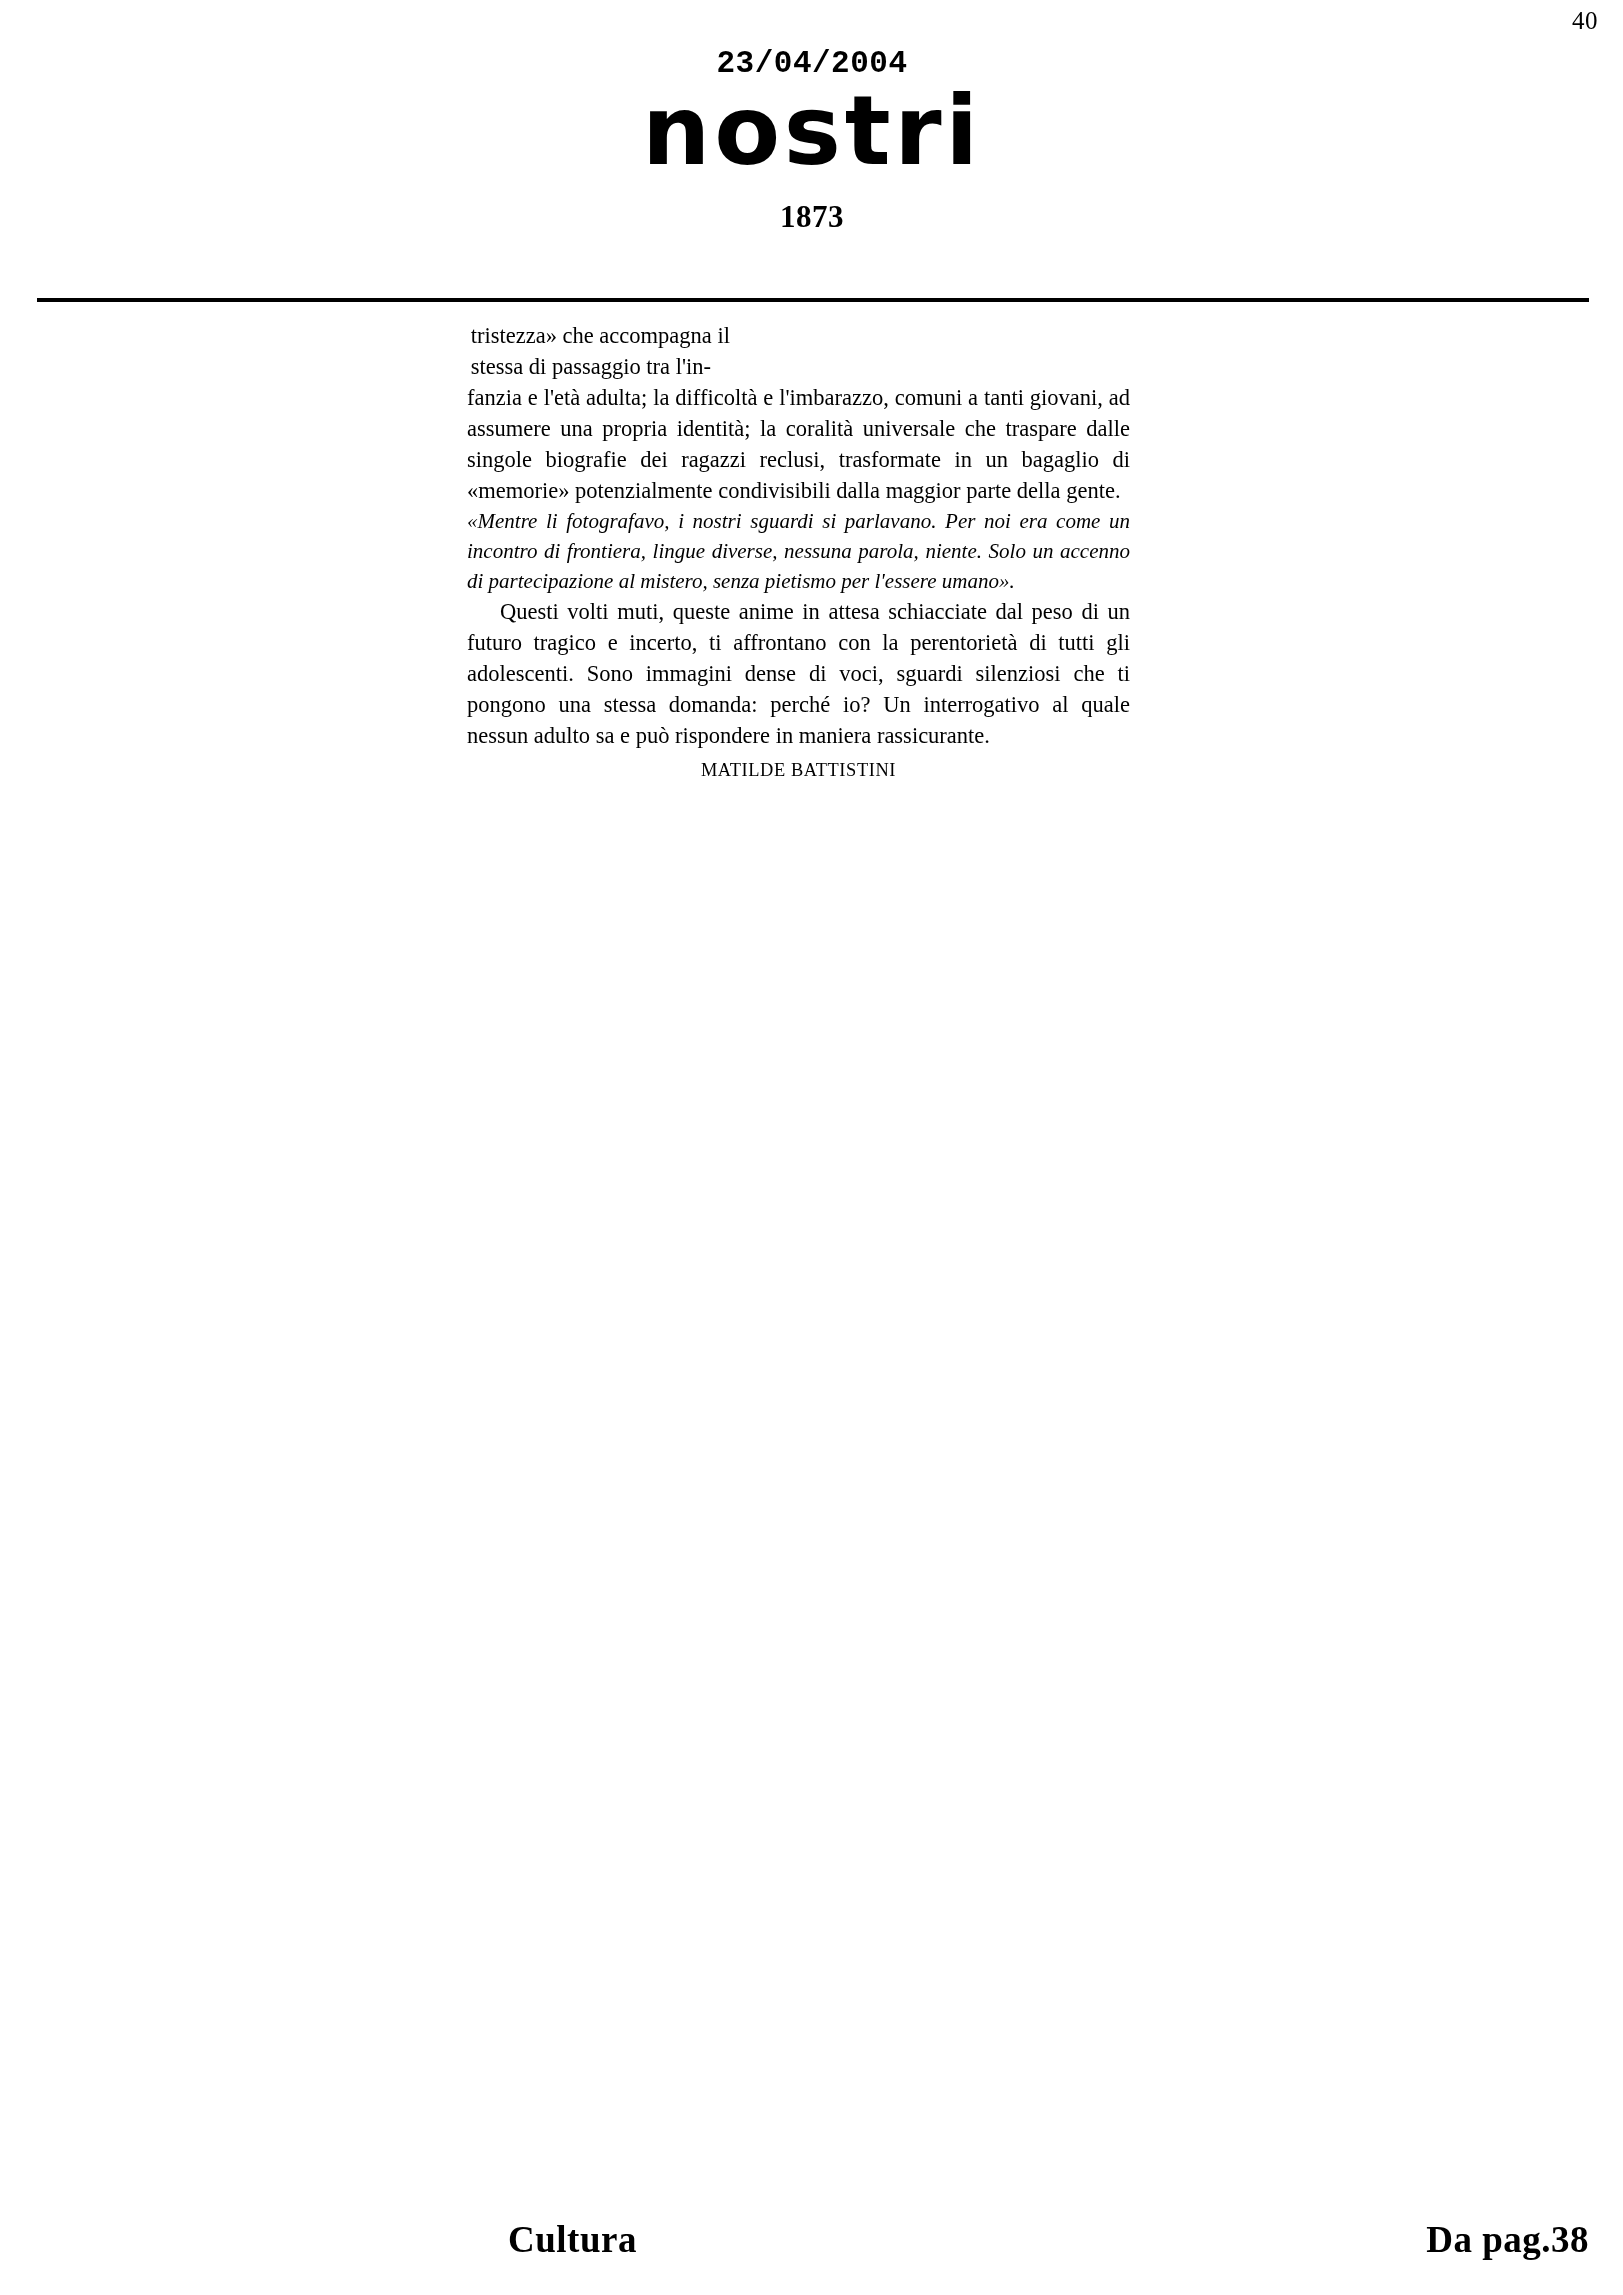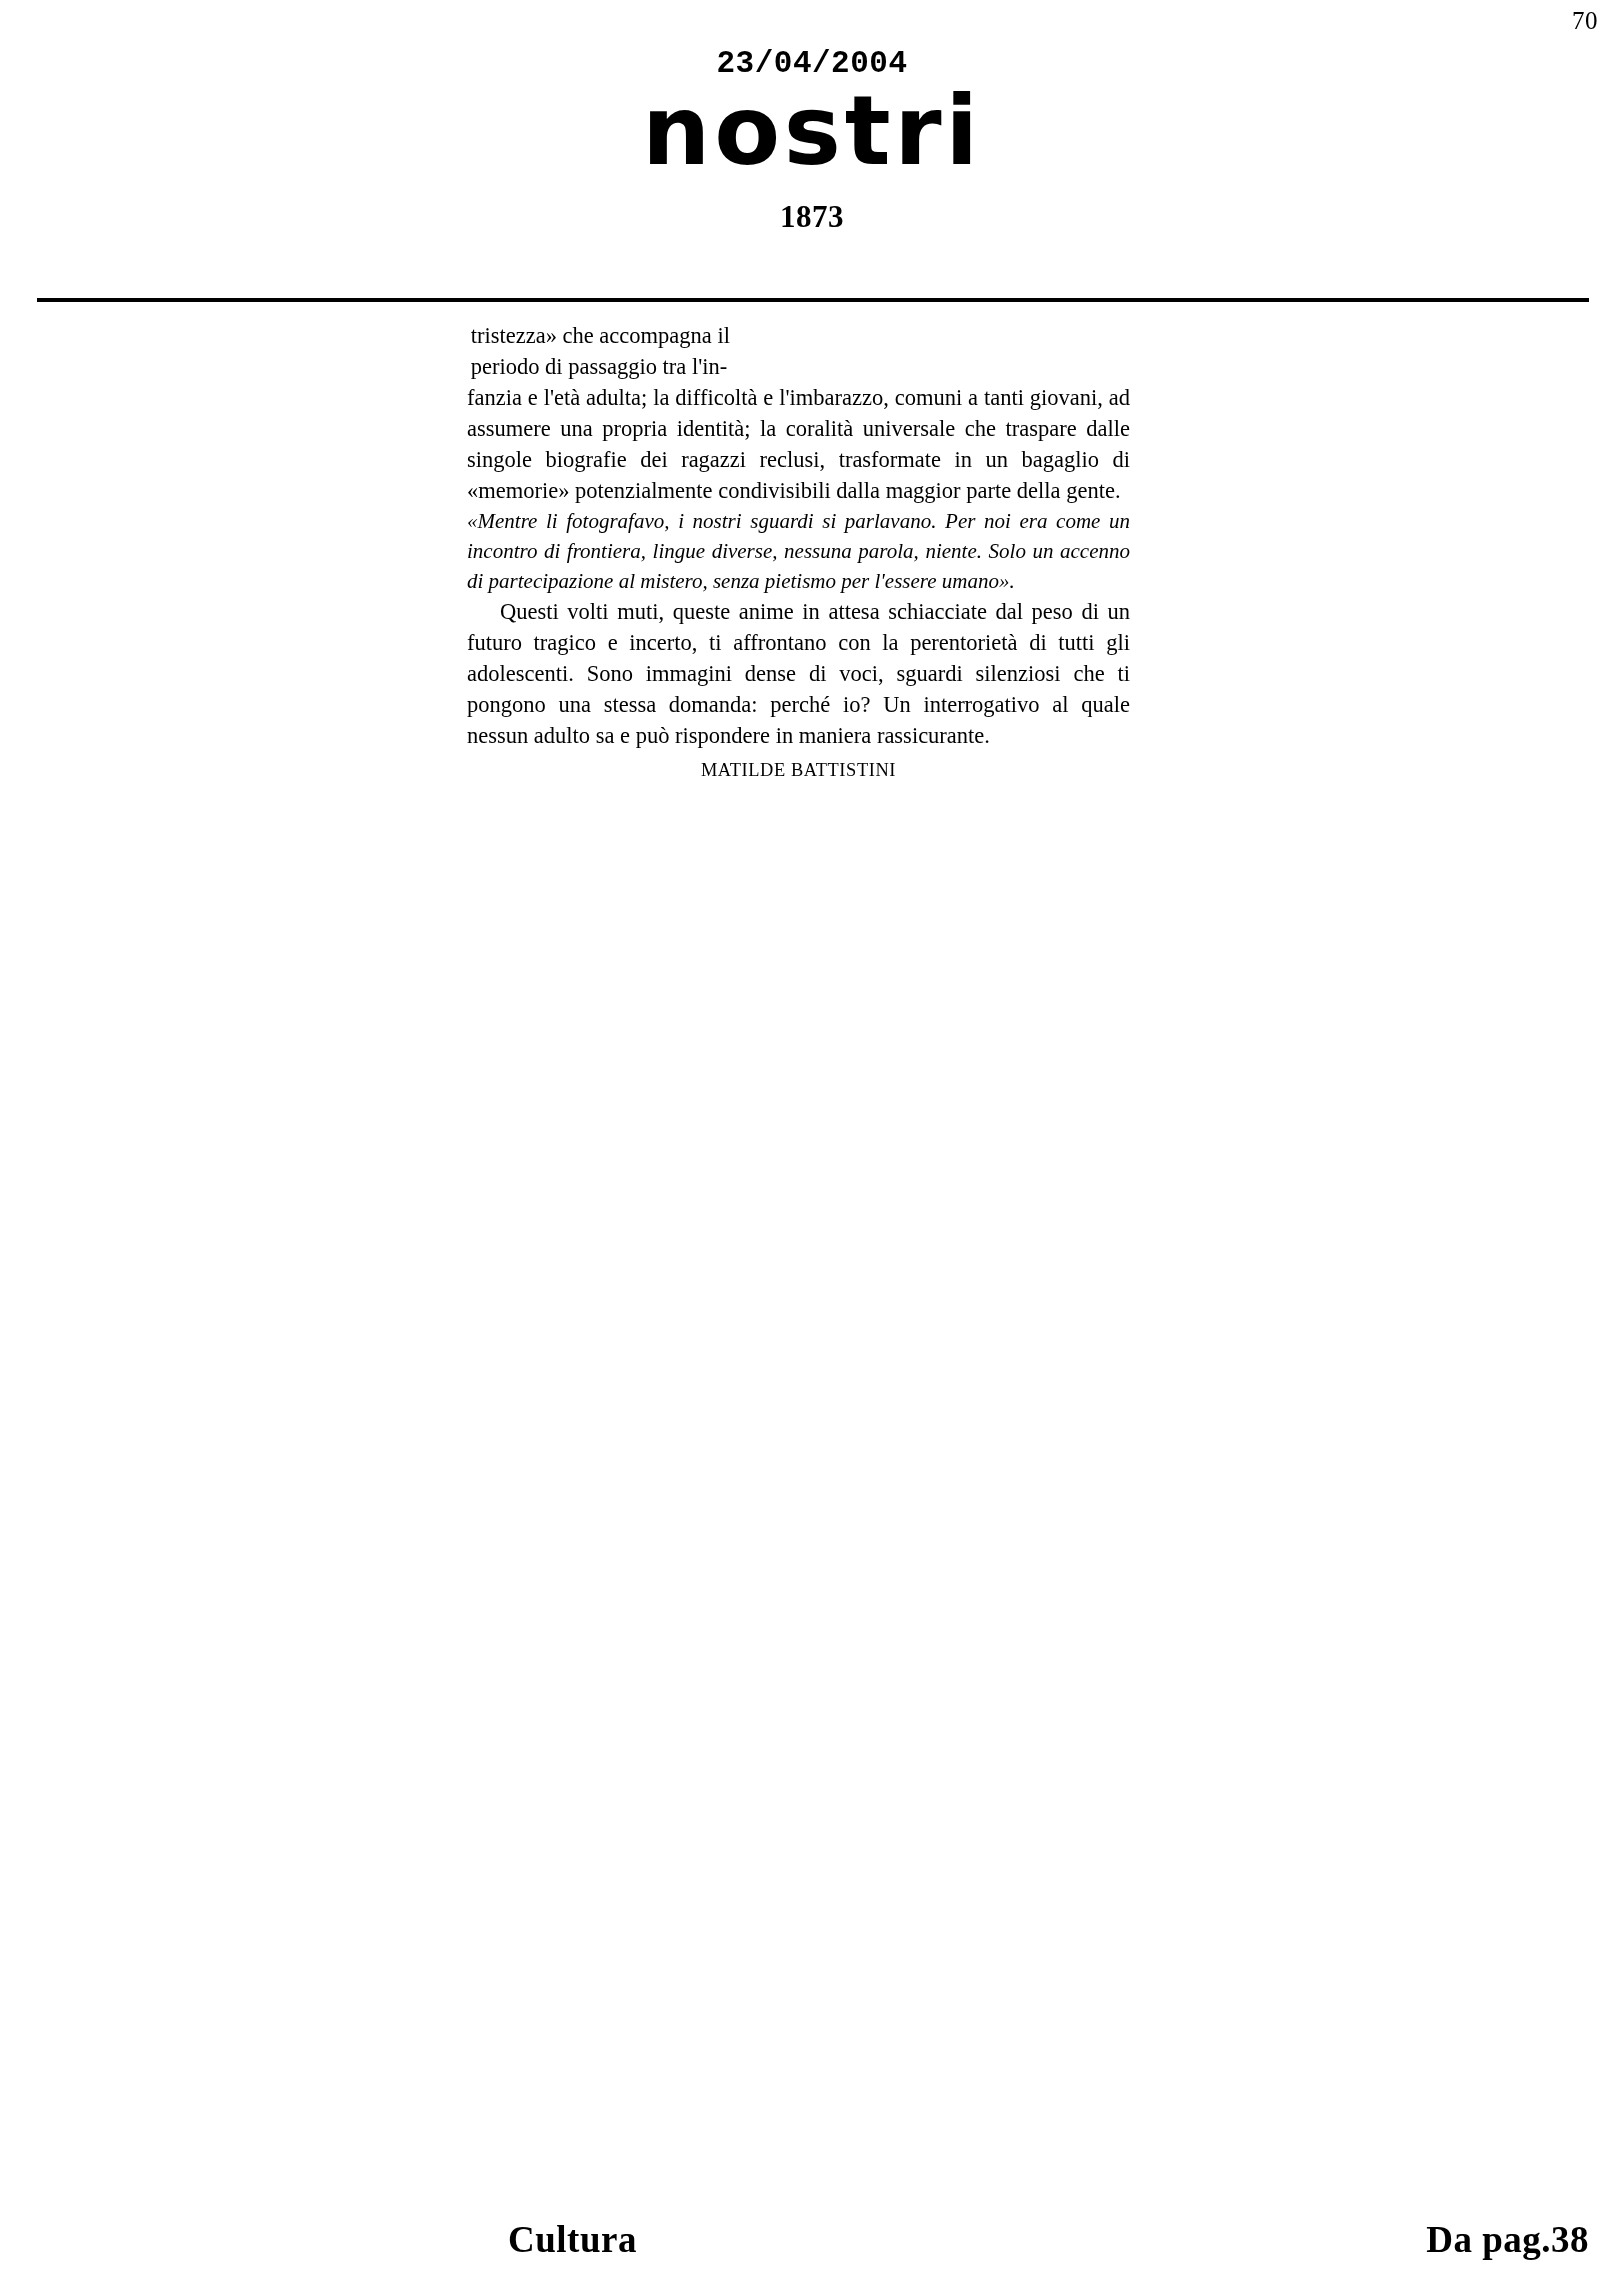--- a/index.html
+++ b/index.html
@@ -140,34 +140,34 @@
     font-weight: bold;
     font-size: 37px;
     letter-spacing: 0.5px;
   }
 </style>
 </head>
 <body>
 
 <div class="page">
 
-  <div class="page-number">70</div>
+  <div class="page-number">40</div>
 
   <div class="masthead">
     <div class="masthead-date">23/04/2004</div>
     <div class="masthead-title">nostri</div>
     <div class="masthead-issue">1873</div>
   </div>
 
   <div class="rule"></div>
 
   <div class="article">
     <p class="lead-fragment">
       <span class="line">tristezza» che accompagna il</span>
-      <span class="line">periodo di passaggio tra l'in-</span>
+      <span class="line">stessa di passaggio tra l'in-</span>
     </p>
     <p class="body-text">fanzia e l'età adulta; la difficoltà e l'imbarazzo, comuni a tanti giovani, ad assumere una propria identità; la coralità universale che traspare dalle singole biografie dei ragazzi reclusi, trasformate in un bagaglio di «memorie» potenzialmente condivisibili dalla maggior parte della gente.</p>
     <p class="quote">«Mentre li fotografavo, i nostri sguardi si parlavano. Per noi era come un incontro di frontiera, lingue diverse, nessuna parola, niente. Solo un accenno di partecipazione al mistero, senza pietismo per l'essere umano».</p>
     <p class="closing">Questi volti muti, queste anime in attesa schiacciate dal peso di un futuro tragico e incerto, ti affrontano con la perentorietà di tutti gli adolescenti. Sono immagini dense di voci, sguardi silenziosi che ti pongono una stessa domanda: perché io? Un interrogativo al quale nessun adulto sa e può rispondere in maniera rassicurante.</p>
     <div class="byline">MATILDE BATTISTINI</div>
   </div>
 
   <div class="footer-left">Cultura</div>
   <div class="footer-right">Da pag.38</div>
 

